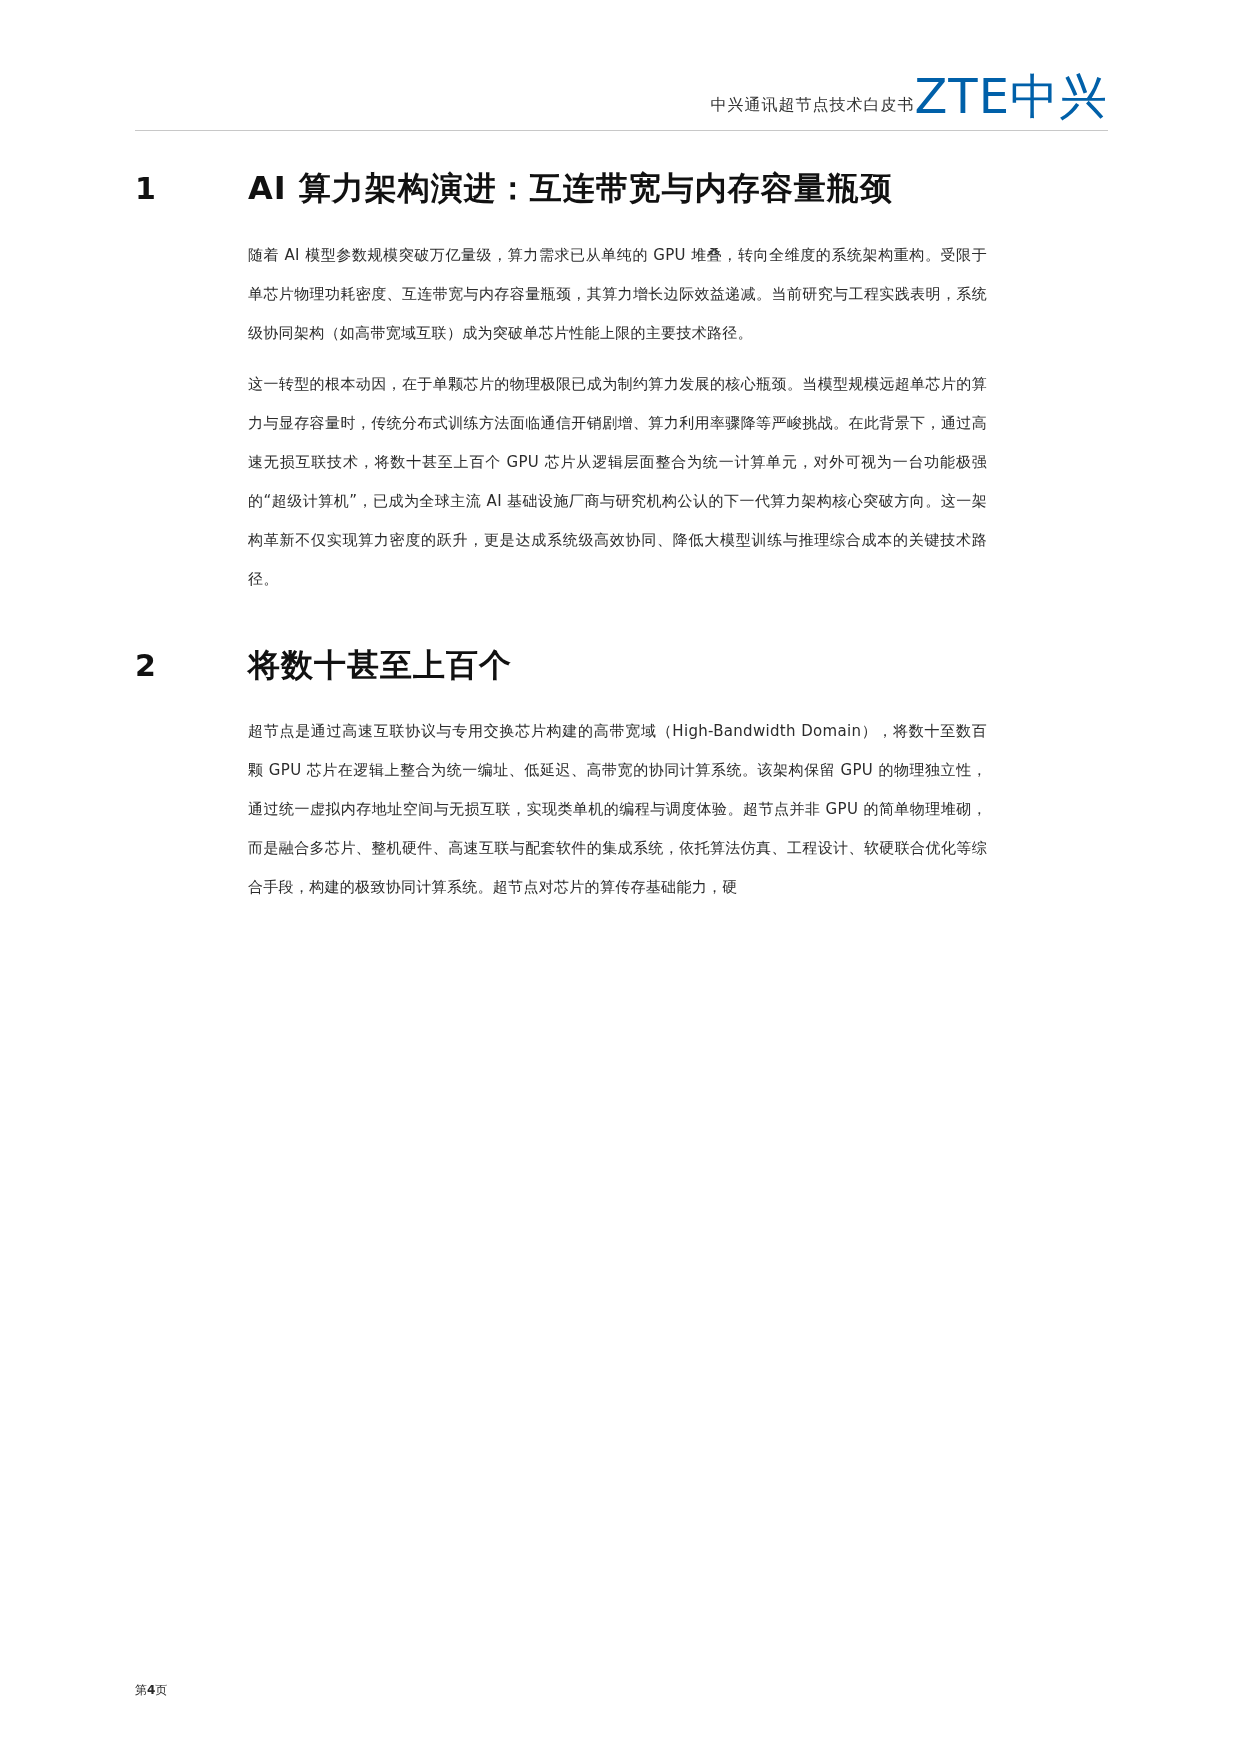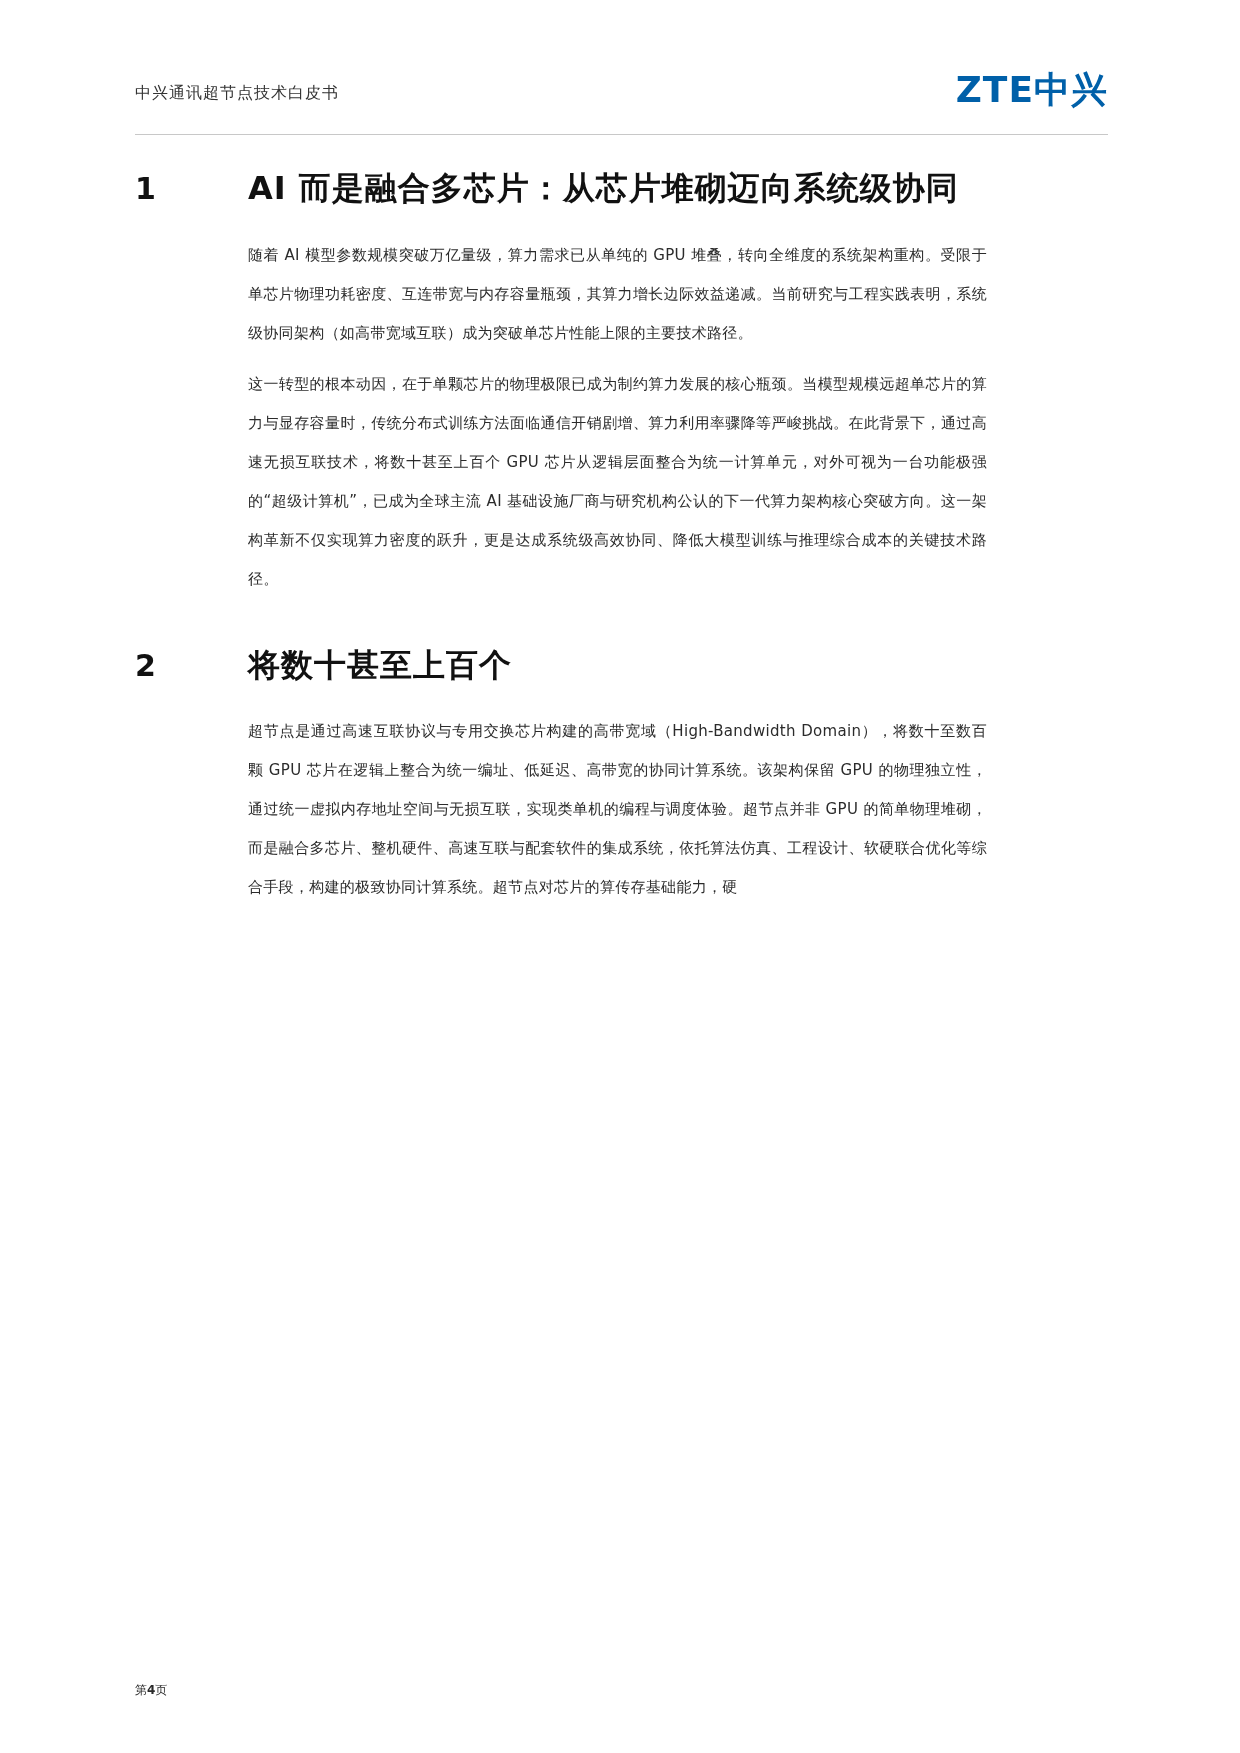--- a/index.html
+++ b/index.html
@@ -15,35 +15,35 @@
     overflow: hidden;
   }
 
   
   .page-header {
     position: absolute;
     top: 72px;
     left: 135px;
     right: 132px;
     display: flex;
-    justify-content: space-between;
+    justify-content: flex-end;
     align-items: flex-end;
-    padding-bottom: 26px;
+    padding-bottom: 10px;
     border-bottom: 1px solid #c8c8c8;
   }
   .header-title {
     font-family: "DejaVu Serif", "Liberation Serif", serif;
     font-size: 16px;
     color: #333333;
     letter-spacing: 1px;
     padding-bottom: 4px;
   }
   .logo {
-    font-size: 36px;
-    font-weight: 700;
+    font-size: 48px;
+    font-weight: 400;
     letter-spacing: 1px;
     line-height: 1;
     font-family: "DejaVu Sans", sans-serif;
   }
 
   
   .page-body {
     position: absolute;
     top: 168px;
     left: 135px;
@@ -96,21 +96,21 @@
   <header class="page-header">
     <span class="header-title">中兴通讯超节点技术白皮书</span>
     <span class="logo" style="color: rgb(0, 96, 169);">ZTE中兴</span>
   </header>
 
   <main class="page-body">
 
     <section class="section-1">
       <div class="heading-row">
         <span class="sec-num">1</span>
-        <h1 class="sec-title">AI 而是融合多芯片：从芯片堆砌迈向系统级协同</h1>
+        <h1 class="sec-title">AI 算力架构演进：互连带宽与内存容量瓶颈</h1>
       </div>
       <p class="body-para">随着 AI 模型参数规模突破万亿量级，算力需求已从单纯的 GPU 堆叠，转向全维度的系统架构重构。受限于单芯片物理功耗密度、互连带宽与内存容量瓶颈，其算力增长边际效益递减。当前研究与工程实践表明，系统级协同架构（如高带宽域互联）成为突破单芯片性能上限的主要技术路径。</p>
       <p class="body-para">这一转型的根本动因，在于单颗芯片的物理极限已成为制约算力发展的核心瓶颈。当模型规模远超单芯片的算力与显存容量时，传统分布式训练方法面临通信开销剧增、算力利用率骤降等严峻挑战。在此背景下，通过高速无损互联技术，将数十甚至上百个 GPU 芯片从逻辑层面整合为统一计算单元，对外可视为一台功能极强的“超级计算机”，已成为全球主流 AI 基础设施厂商与研究机构公认的下一代算力架构核心突破方向。这一架构革新不仅实现算力密度的跃升，更是达成系统级高效协同、降低大模型训练与推理综合成本的关键技术路径。</p>
     </section>
 
     <section class="section-2">
       <div class="heading-row">
         <span class="sec-num">2</span>
         <h1 class="sec-title">将数十甚至上百个</h1>
       </div>

